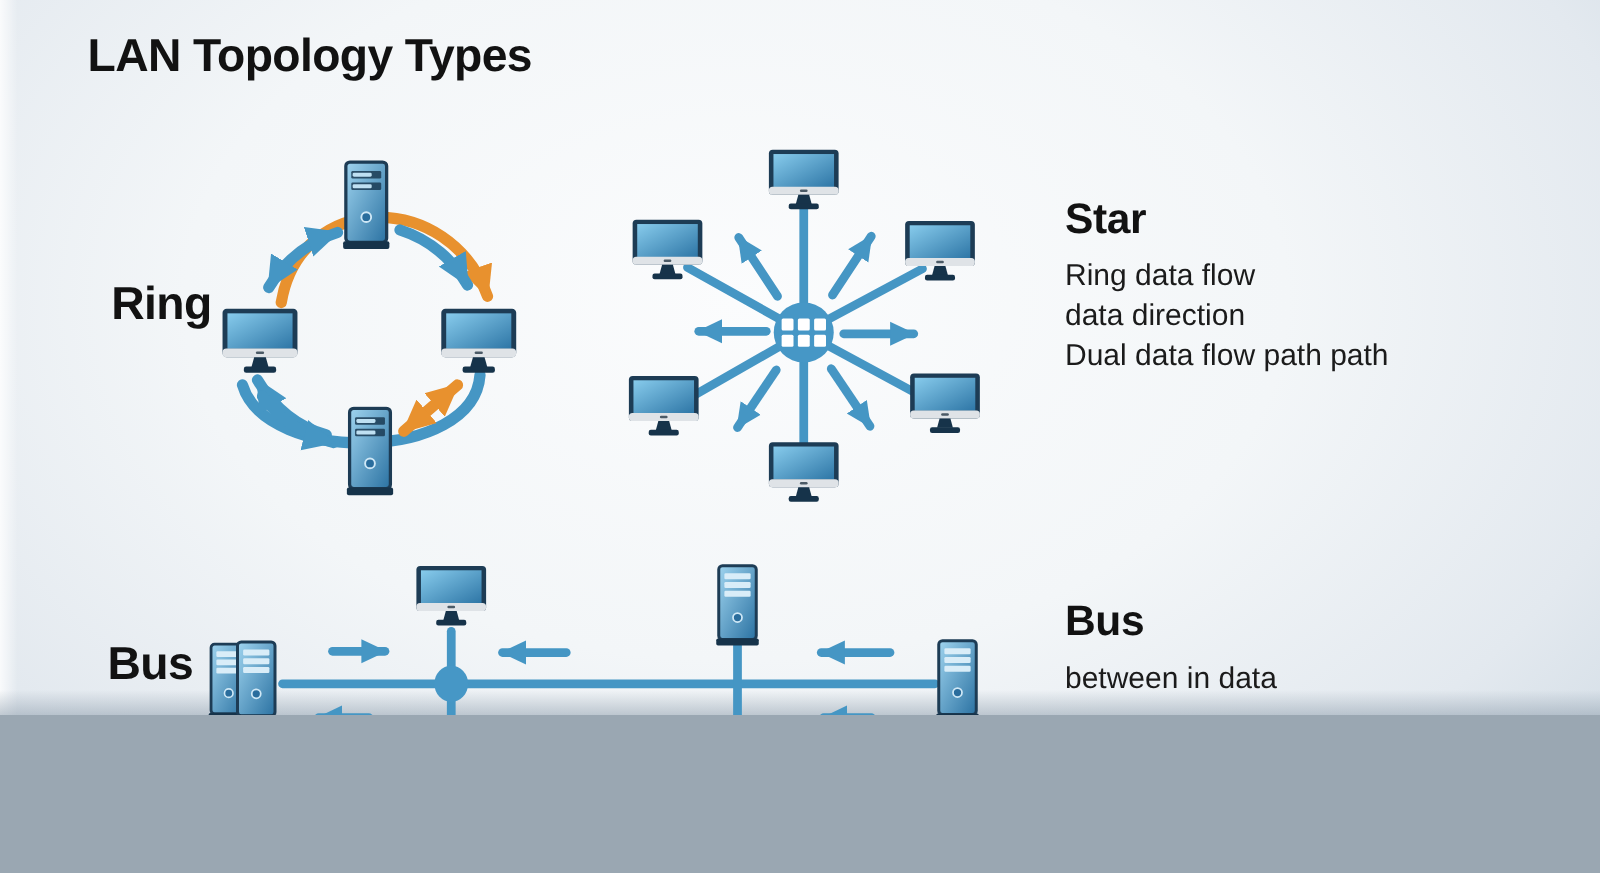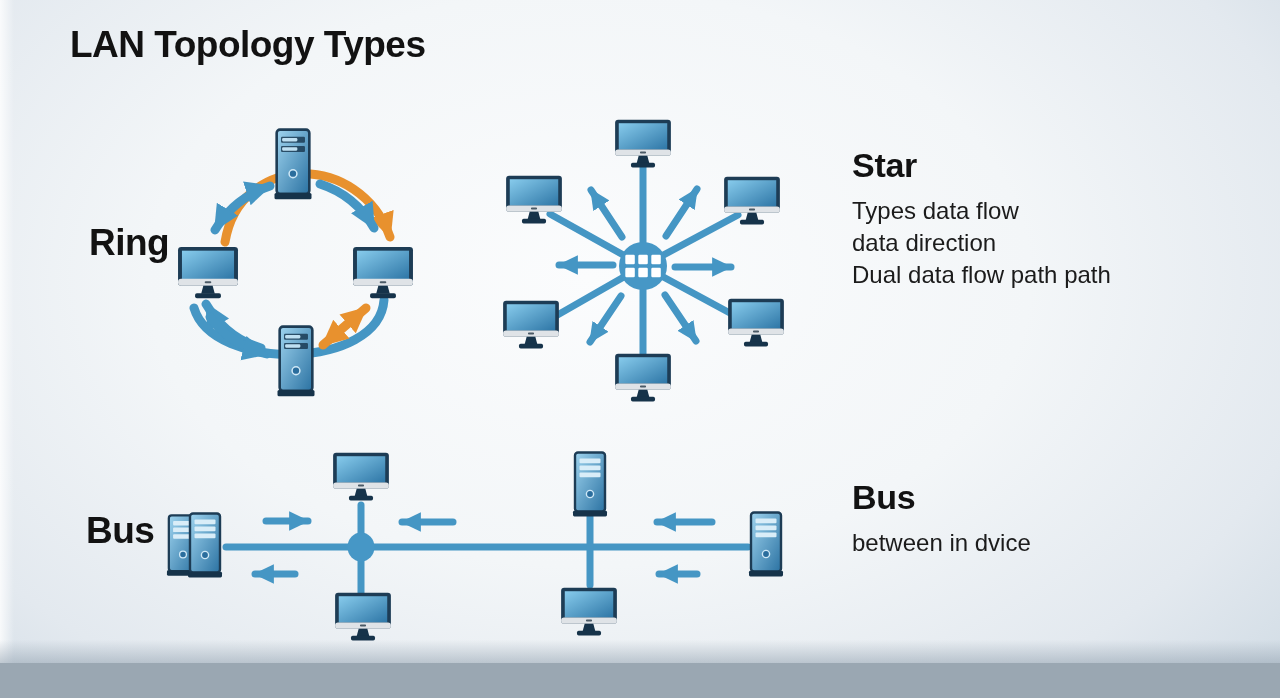--- a/index.html
+++ b/index.html
@@ -1,34 +1,34 @@
 <!DOCTYPE html>
 <html><head>
 <meta charset="utf-8">
 <style>
   html,body{margin:0;padding:0;background:#9aa7b2;}
   .canvas{
-    position:relative;width:1280px;height:663px;overflow:hidden;
+    position:relative;width:1280px;height:572px;overflow:hidden;
     font-family:"Liberation Sans","DejaVu Sans",sans-serif;
     background:
       linear-gradient(180deg, rgba(255,255,255,0) 96.5%, rgba(148,163,177,.55) 100%),
       linear-gradient(90deg, rgba(255,255,255,.8) 0px, rgba(255,255,255,0) 14px),
       radial-gradient(ellipse 980px 640px at 46% 42%, #fbfcfd 0%, #f3f6f8 45%, #e3e9ef 76%, #ccd8e2 100%);
   }
   .title{
     position:absolute;left:70px;top:24px;
     font-size:37px;font-weight:700;color:#121212;letter-spacing:-.5px;
   }
   .side-label{
     position:absolute;font-size:37px;font-weight:700;color:#121212;letter-spacing:-.5px;
   }
   .ring-label{left:89px;top:222px;}
   .bus-label{left:86px;top:510px;}
   .text-block{position:absolute;width:340px;color:#1b1b1b;}
-  .star-text{left:852px;top:146px;}
+  .star-text{left:852px;top:156px;}
   .bus-text{left:852px;top:478px;}
   .text-block .heading{font-size:34px;font-weight:700;color:#121212;margin:0 0 10px 0;letter-spacing:-.3px;}
   .text-block .line{font-size:24px;line-height:32px;white-space:pre-wrap;}
   svg.diagram{position:absolute;overflow:visible;}
   .ring-svg{left:85px;top:120px;}
   .star-svg{left:495px;top:115px;}
   .bus-svg{left:160px;top:445px;}
   .defs-holder{position:absolute;width:0;height:0;}
 </style>
 </head>
@@ -129,21 +129,21 @@
     <use href="#sym-monitor" x="119" y="4" width="58" height="50"></use>
     <use href="#sym-monitor" x="10" y="60" width="58" height="50"></use>
     <use href="#sym-monitor" x="228" y="61" width="58" height="50"></use>
     <use href="#sym-monitor" x="7" y="185" width="58" height="50"></use>
     <use href="#sym-monitor" x="232" y="183" width="58" height="50"></use>
     <use href="#sym-monitor" x="119" y="238" width="58" height="50"></use>
   </svg>
 
   <div class="text-block star-text">
     <div class="heading">Star</div>
-    <div class="line">Types data flow</div>
+    <div class="line">Ring data flow</div>
     <div class="line">data direction</div>
     <div class="line">Dual data flow path path</div>
   </div>
 
   <div class="side-label bus-label">Bus</div>
 
   <svg class="diagram bus-svg" width="645" height="220" viewBox="0 0 645 220">
     <g stroke="#4596c4" stroke-width="7" stroke-linecap="round" fill="none">
       <path d="M 66 102 L 588 102"></path>
       <path d="M 201 60 L 201 148"></path>
@@ -161,16 +161,16 @@
     </g>
     <use href="#sym-monitor" x="172" y="7" width="58" height="50"></use>
     <use href="#sym-monitor" x="174" y="147" width="58" height="50"></use>
     <use href="#sym-tower3" x="412" y="6" width="36" height="68"></use>
     <use href="#sym-monitor" x="400" y="142" width="58" height="50"></use>
     <use href="#sym-tower3" x="588" y="66" width="36" height="68"></use>
   </svg>
 
   <div class="text-block bus-text">
     <div class="heading">Bus</div>
-    <div class="line">between in dvice</div>
+    <div class="line">between in data</div>
   </div>
 
 </div>
 
 </body></html>

